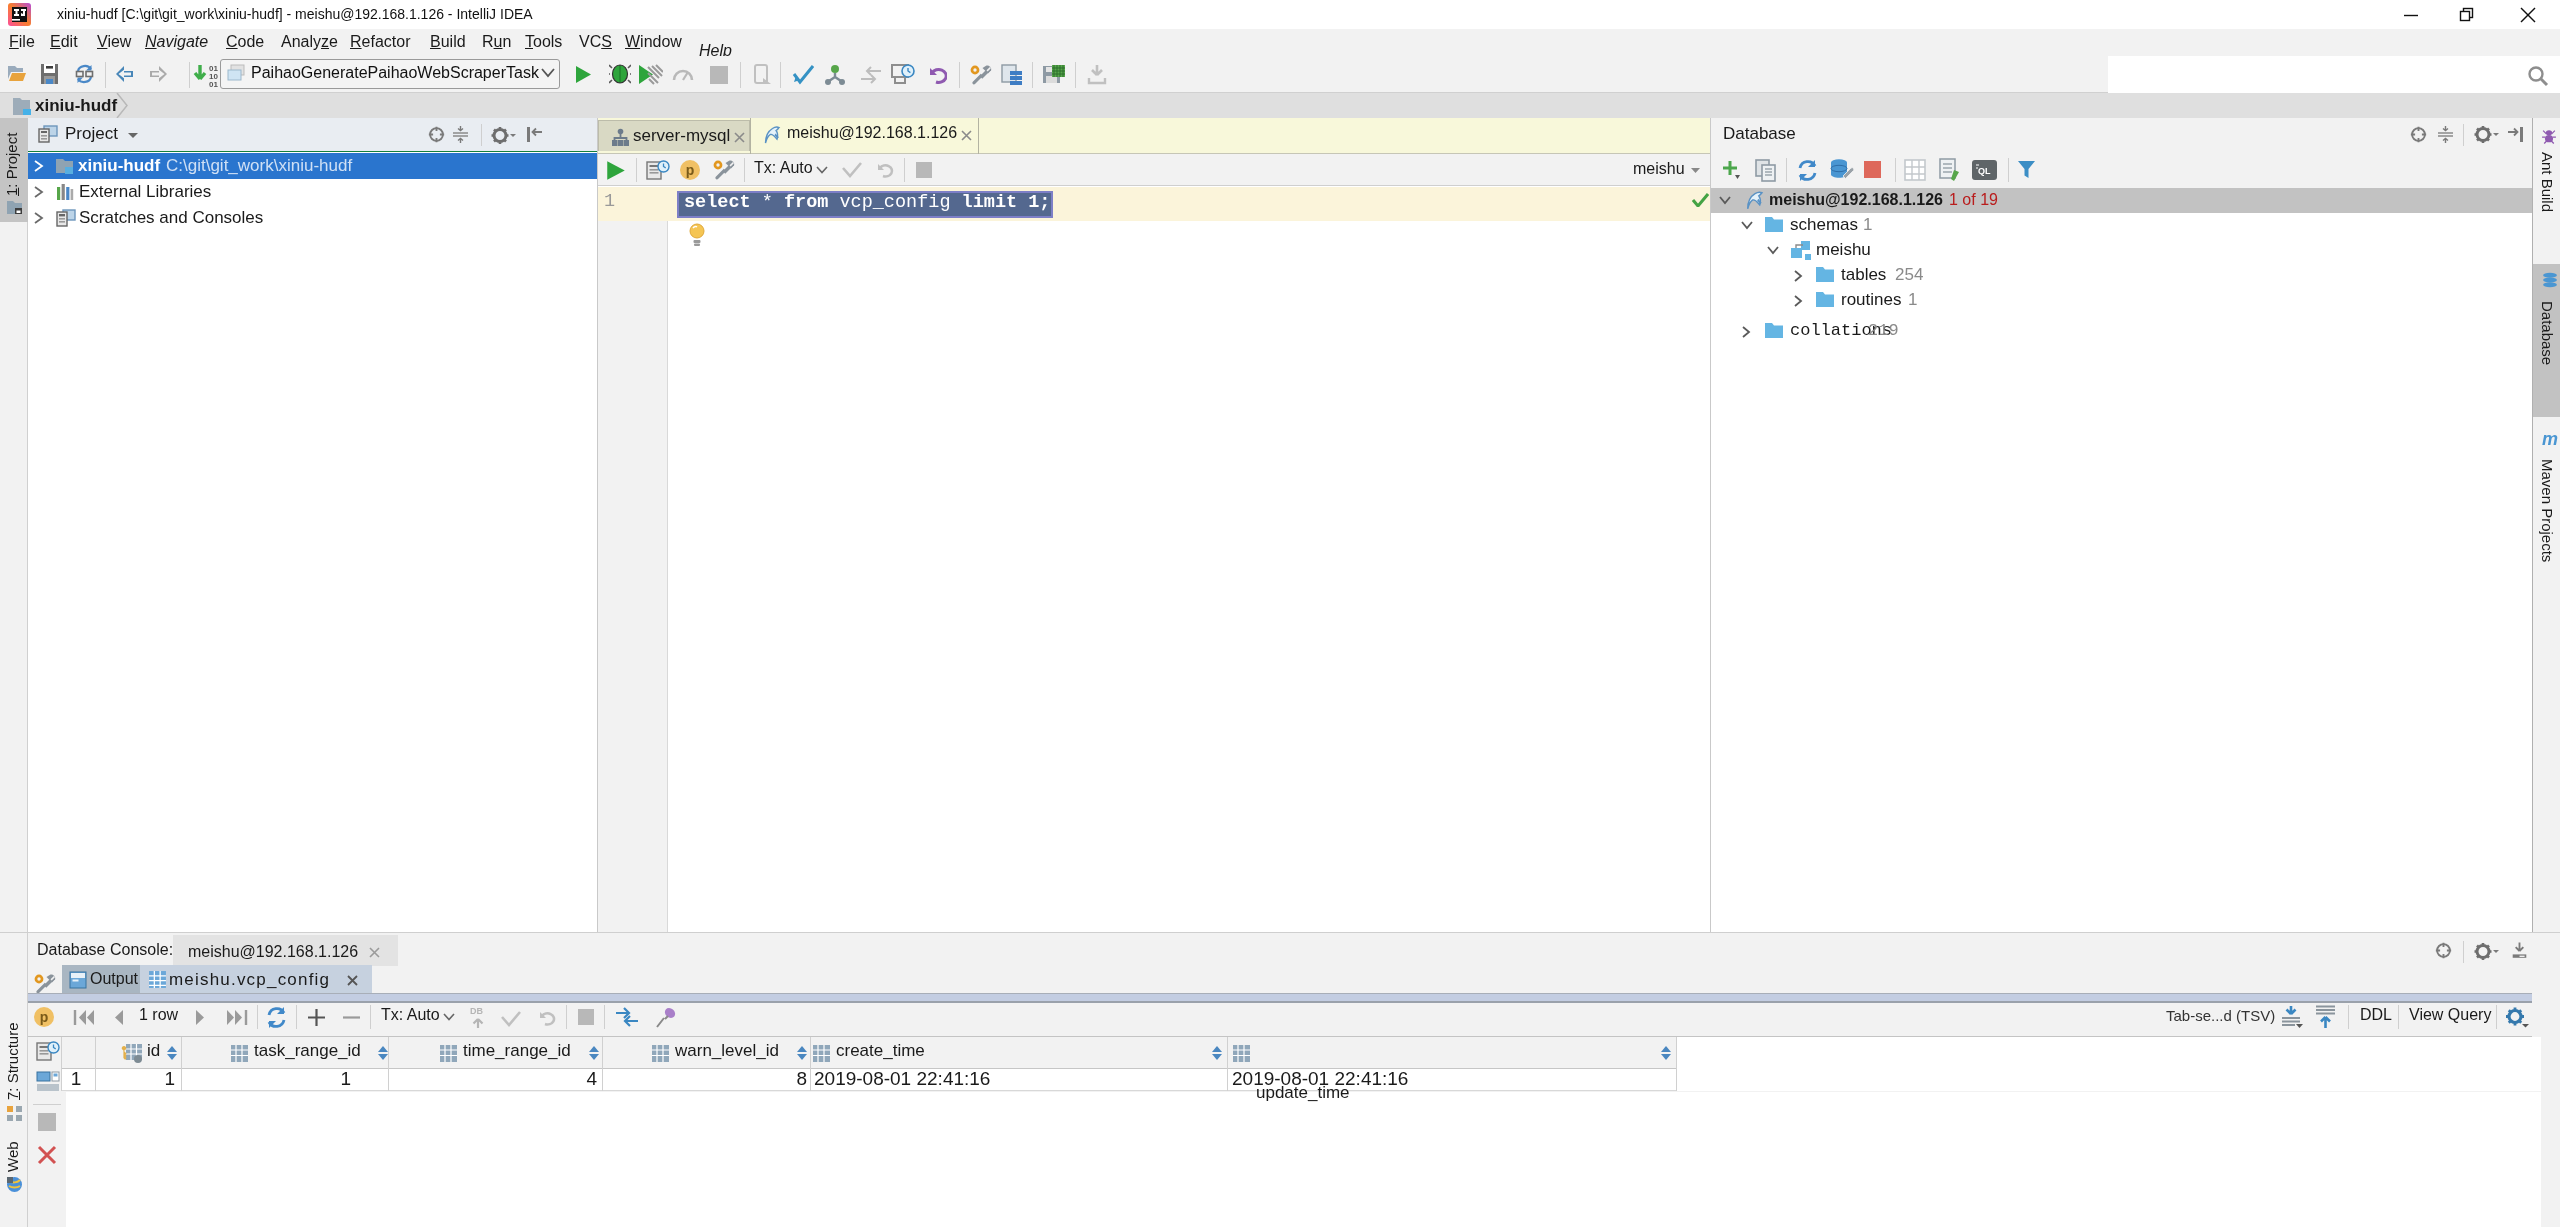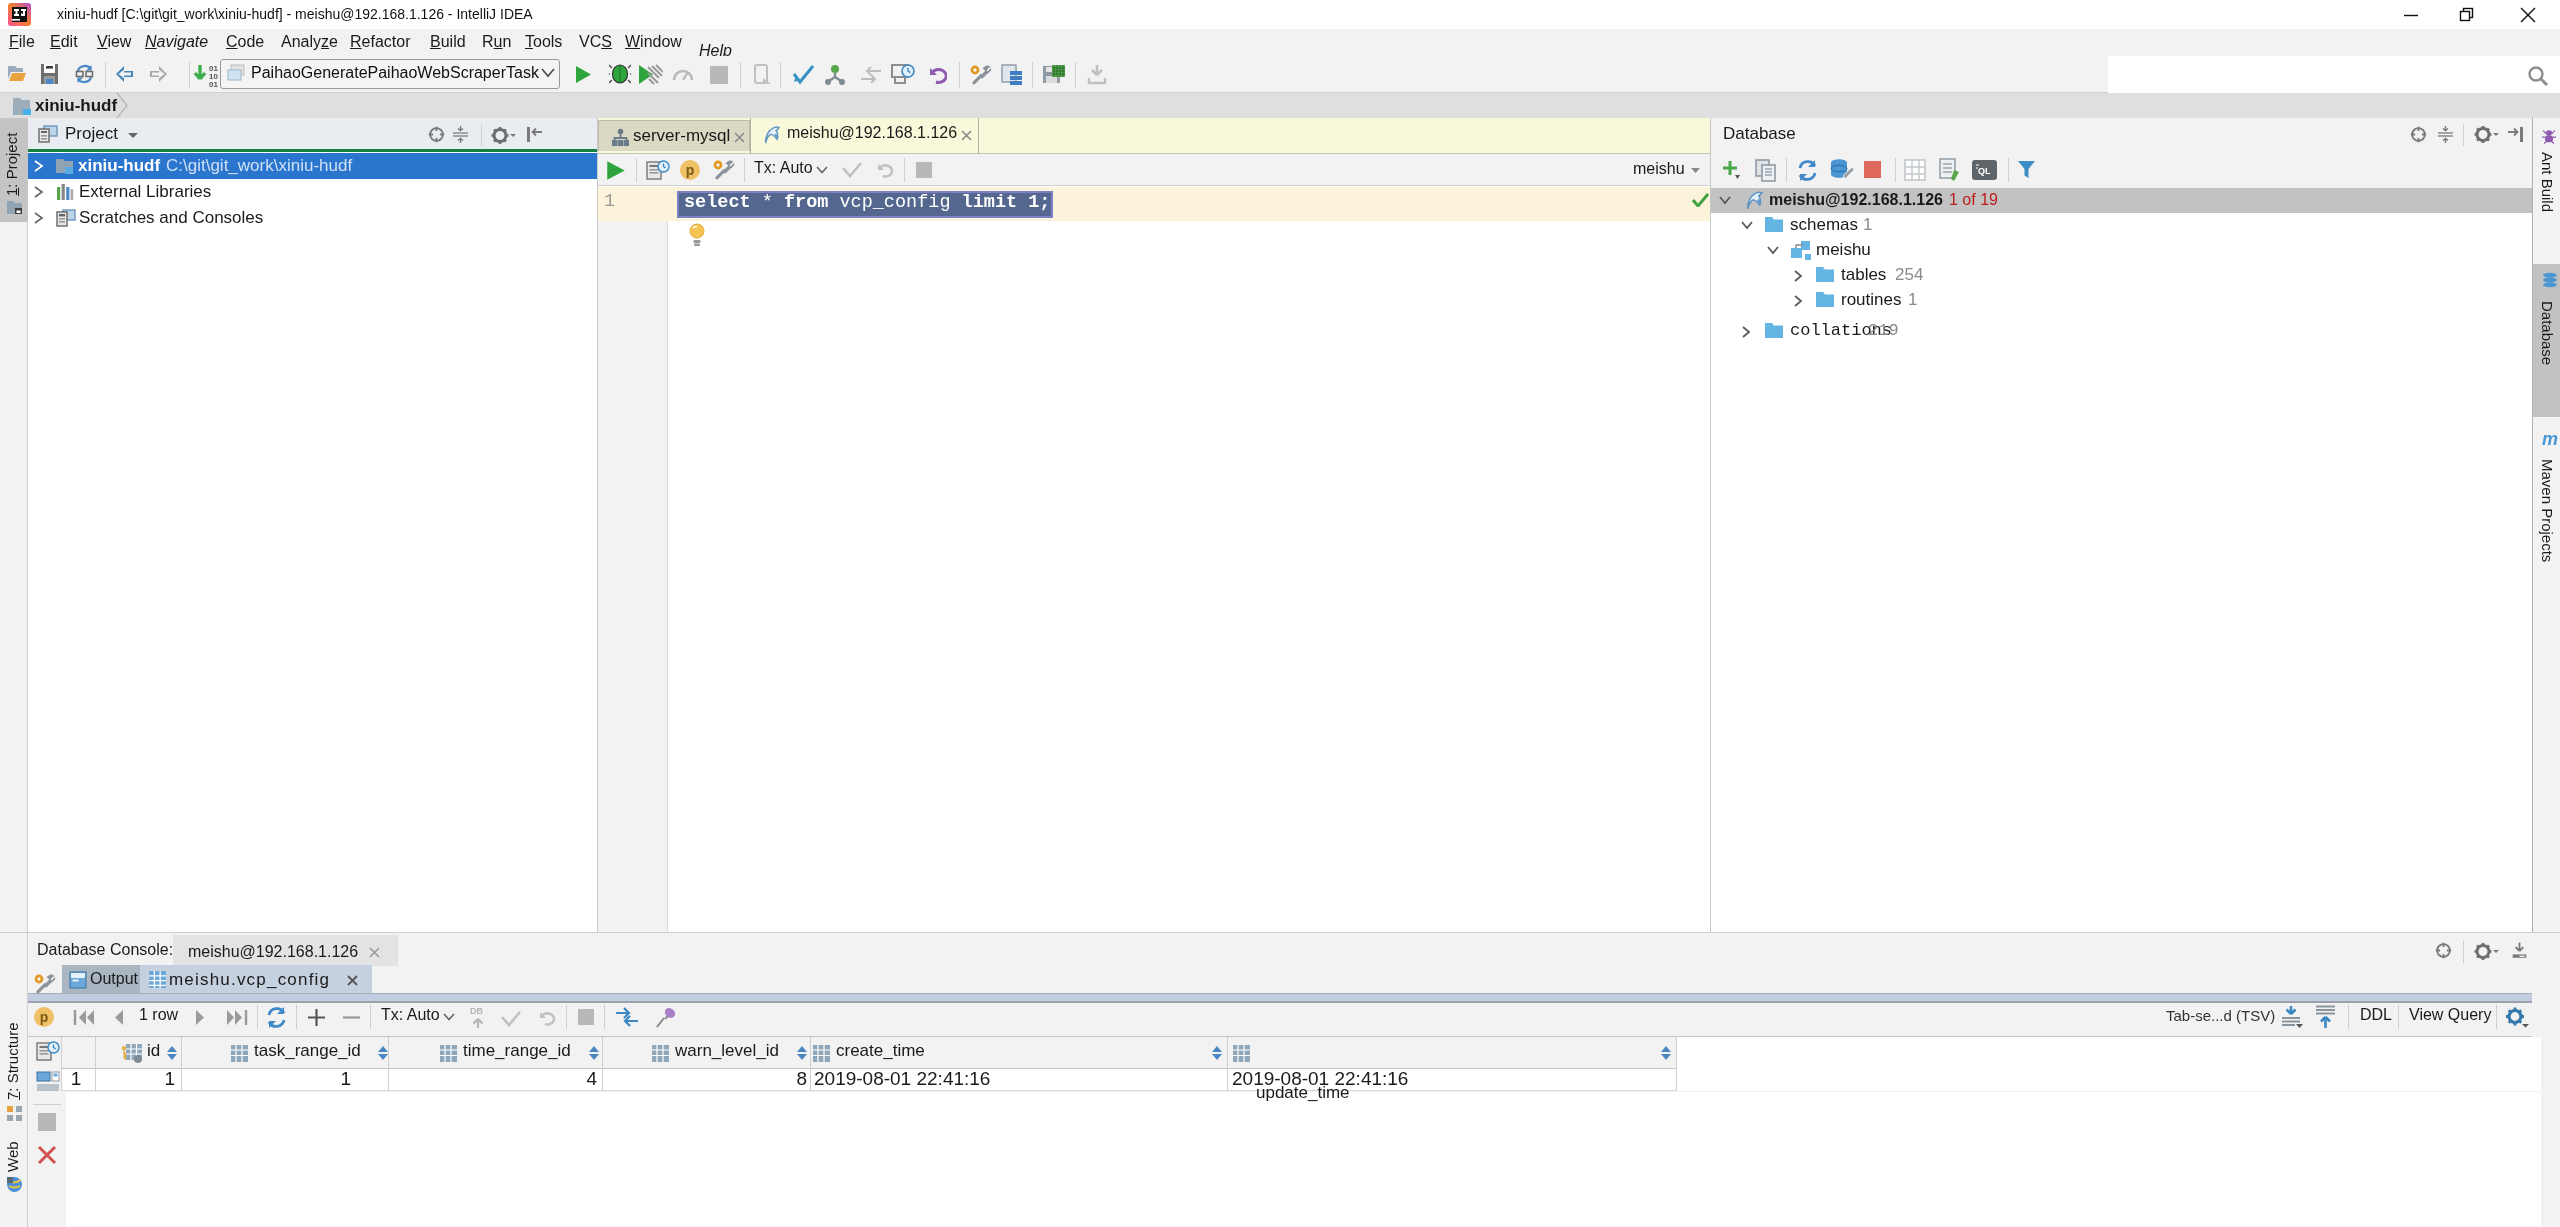--- a/index.html
+++ b/index.html
@@ -228,21 +228,21 @@
 <div class="abs" style="left:0;top:118px;width:28px;height:1109px;background:#f2f2f2;border-right:1px solid #d0d0d0;box-sizing:border-box;"></div>
 <div class="abs" style="left:0;top:118px;width:28px;height:104px;background:#c4c4c4;"></div>
 <div class="abs" style="left:3px;top:196px;font-size:15px;white-space:nowrap;transform:rotate(-90deg);transform-origin:top left;"><u>1</u>: Project</div>
 <svg class="abs" style="left:6px;top:199px;" width="17" height="16" viewBox="0 0 17 16">
   <path d="M1 2h6l2 2h7v11H1z" fill="#8fa3b2"></path>
     <rect x="9" y="9" width="7" height="6" fill="#3d3d3d"></rect>
     <rect x="10.5" y="11.5" width="4" height="2.5" fill="#fff"></rect>
 </svg>
 
 <div class="abs" style="left:28px;top:118px;width:570px;height:814px;background:#fff;border-right:1px solid #c9c9c9;box-sizing:border-box;">
-  <div class="abs" style="left:0;top:0;width:569px;height:34px;background:#e9edf2;border-bottom:3px solid #15803d;box-sizing:border-box;">
+  <div class="abs" style="left:0;top:0;width:569px;height:34px;background:#e9edf2;border-bottom:1px solid #15803d;box-sizing:border-box;">
     <svg class="abs" style="left:10px;top:7px;" width="20" height="18" viewBox="0 0 20 18">
       <rect x="6" y="1" width="13" height="10" fill="#bcd4e8" stroke="#6d96bc" stroke-width="1.4"></rect>
       <rect x="1" y="4" width="10" height="13" fill="#e8e8e8" stroke="#666" stroke-width="1.4"></rect>
         <rect x="3" y="6" width="6" height="2" fill="#666"></rect>
         <rect x="3" y="10" width="6" height="1.6" fill="#999"></rect>
         <rect x="3" y="13" width="6" height="1.6" fill="#999"></rect>
     </svg>
     <div class="abs" style="left:37px;top:6px;font-size:17px;">Project</div>
     <svg class="abs" style="left:99px;top:14px;" width="12" height="8" viewBox="0 0 12 8">
         <path d="M1 1l5 5 5-5z" fill="#666"></path>

